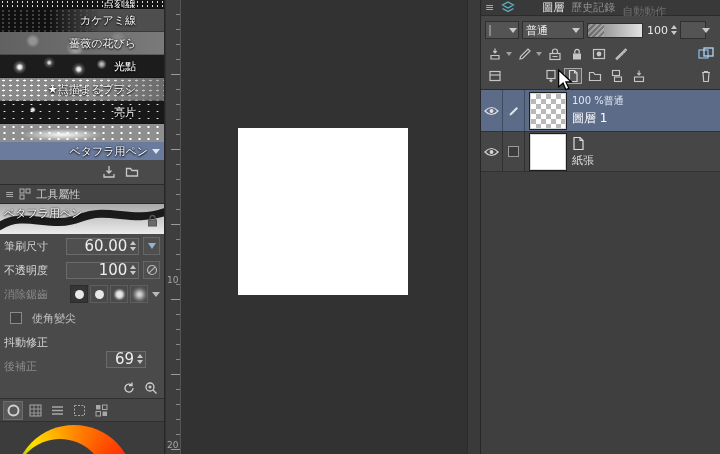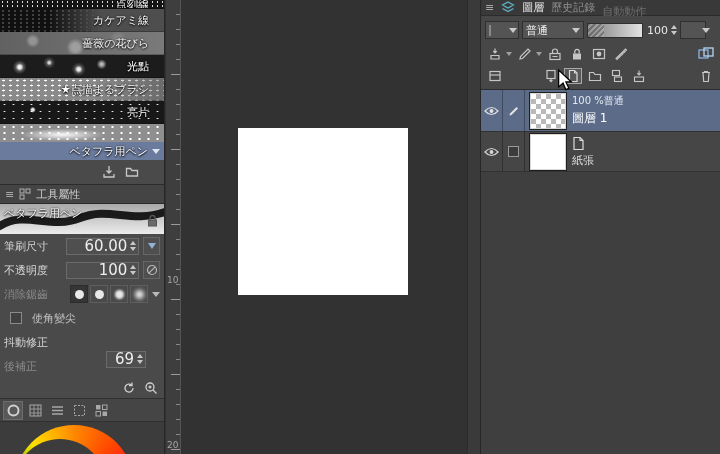--- a/index.html
+++ b/index.html
@@ -5,21 +5,21 @@
   * { box-sizing: border-box; margin: 0; padding: 0; }
   body { margin:0; background:#222; font-family:"DejaVu Sans", sans-serif; }
   #app { position:relative; width:720px; height:454px; overflow:hidden; background:#323232;
          font-family:"DejaVu Sans", sans-serif; color:#d8d8d8; }
 
   
   #left-panel { position:absolute; left:0; top:0; width:165px; height:454px; background:#4a4a4a; border-right:1px solid #272727; }
 
   .brush-list { height:160px; overflow:hidden; }
   .brush-row { position:relative; height:23px; display:flex; align-items:center; justify-content:flex-end;
-               padding-right:15px; border-bottom:1px solid rgba(0,0,0,.25); cursor:pointer; }
+               padding-right:28px; border-bottom:1px solid rgba(0,0,0,.25); cursor:pointer; }
   .brush-row .blabel { font-size:11px; color:#fff; text-shadow:0 1px 2px #000, 0 0 2px #000; white-space:nowrap; }
   .row-partial { height:9px; overflow:hidden; }
   .bg0 { background-color:#141414; background-image:radial-gradient(rgba(255,255,255,.9) .6px, transparent 1.1px); background-size:5px 4px; }
   .bg1 { background-color:#101010;
          background-image:linear-gradient(90deg, rgba(16,16,16,0) 0 30%, #4e4e4e 62%),
                           radial-gradient(rgba(255,255,255,.85) .6px, transparent 1px);
          background-size:100% 100%, 6px 4px;justify-content:flex-end; }
   .bg2 { background:#6e6e6e;
          background-image:radial-gradient(circle at 20% 40%, #949494 0 3px, transparent 7px),
                           radial-gradient(circle at 46% 70%, #9e9e9e 0 4px, transparent 9px),
@@ -100,21 +100,21 @@
   .ruler .major { position:absolute; right:0; top:0; width:9px; height:100%;
                   background:repeating-linear-gradient(to bottom, transparent 0 74px, #9a9a9a 74px 75px); }
   .rlabel { position:absolute; left:1px; font-size:9px; color:#a6a6a6; }
   .white-canvas { position:absolute; left:72px; top:128px; width:170px; height:167px; background:#fff; }
   .canvas-scroll { position:absolute; right:0; top:0; width:13px; height:100%; background:#3a3a3a; border-left:1px solid #2c2c2c; }
 
   
   #layer-panel { position:absolute; left:480px; top:0; width:240px; height:454px; background:#474747; border-left:1px solid #272727; }
   .lp-tabs { height:16px; background:#393939; display:flex; align-items:center; gap:7px; padding-left:4px; border-bottom:1px solid #2c2c2c; }
   .lp-tab { font-size:11px; cursor:pointer; white-space:nowrap; }
-  .lp-tab.active { color:#e6e6e6; }
+  .lp-tab.active { color:#e6e6e6;margin-left:20px; }
   .lp-tab.idle { color:#8d8d8d; }
   .lp-tab.off { color:#6d6d6d;margin-top:8px; }
 
   .lp-blend-row { height:28px; display:flex; align-items:center; gap:3px; padding:0 4px; }
   .combo { height:18px; border:1px solid #2f2f2f; background:#545454; display:flex; align-items:center; gap:18px; padding:0 3px; cursor:pointer; }
   .tip-combo { width:34px; }
   .tip-swatch { width:11px; height:11px; background:#c4c4c4; border:1px solid #8a8a8a; }
   .blend-combo { width:62px; justify-content:space-between; }
   .blend-combo .vtext { font-size:11px; }
   .opacity-bar { width:56px; height:15px; border:1px solid #2f2f2f;

